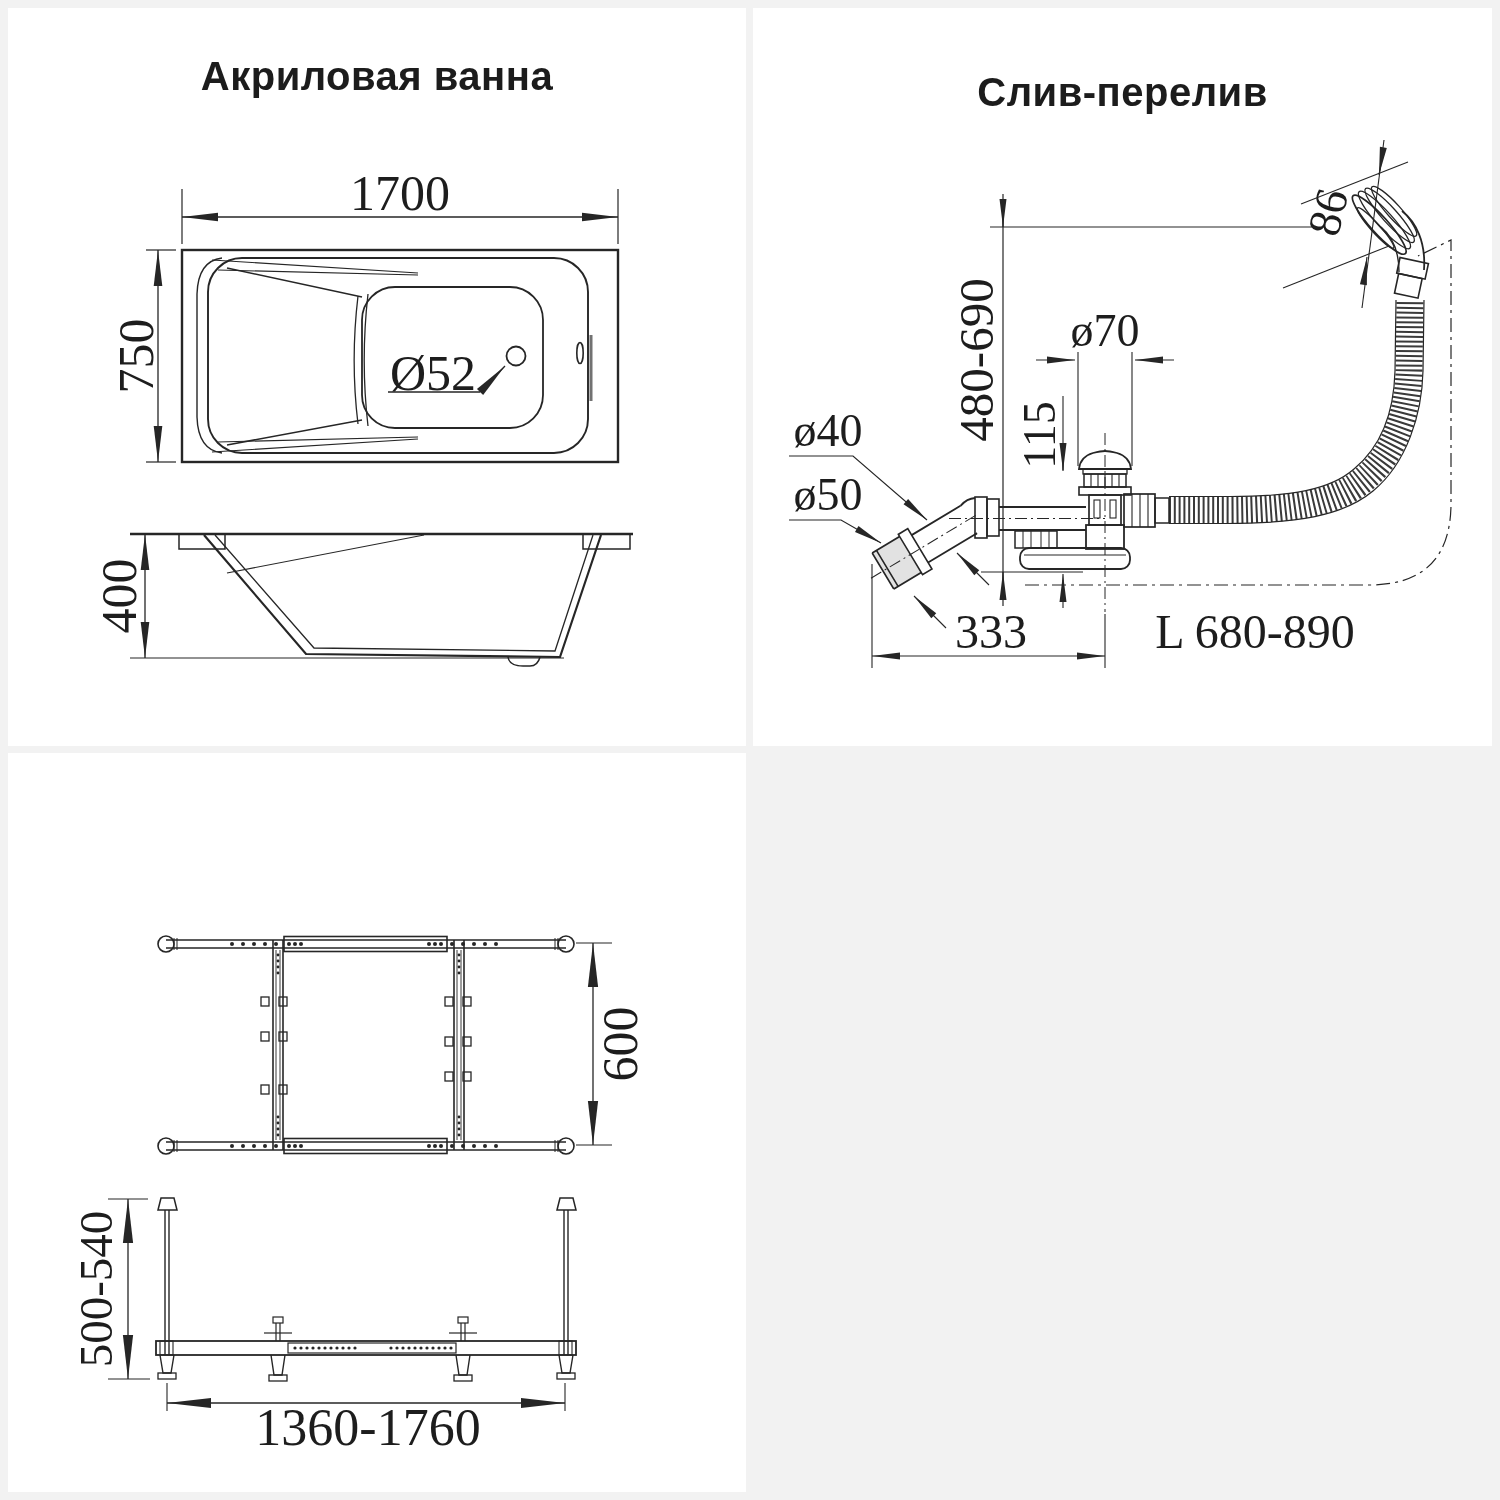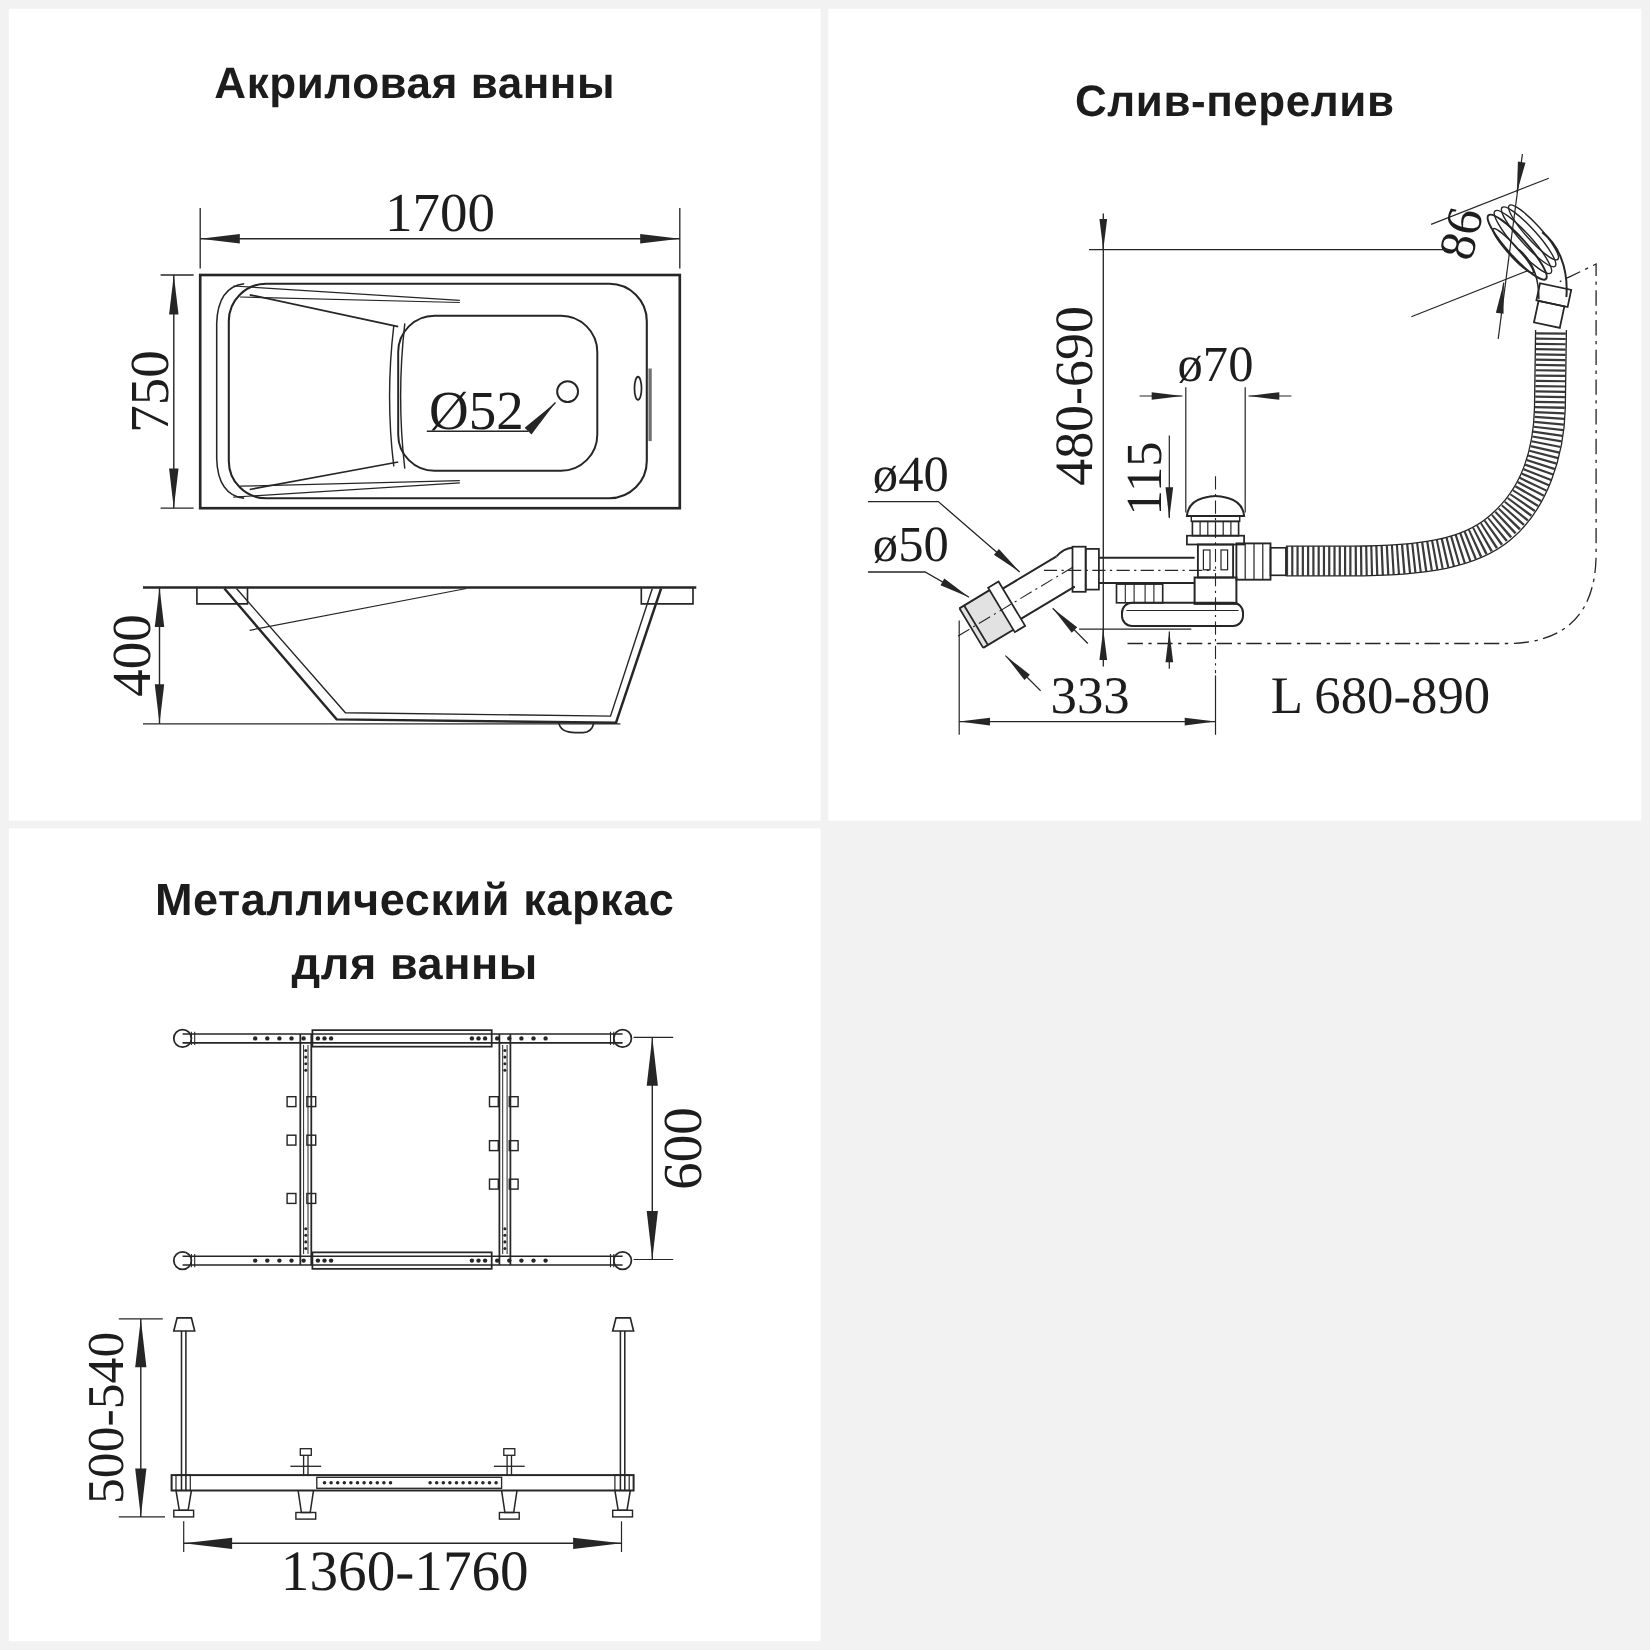--- a/index.html
+++ b/index.html
@@ -13,21 +13,21 @@
   .title-two-line{line-height:58px;font-size:41px;}
   svg text{font-family:"Liberation Serif",serif;fill:#1d1d1d;}
   svg .ln{stroke:#262626;fill:none;}
 </style>
 </head>
 <body>
 
 <div class="stage">
 
   <div class="panel" style="left:8px;top:8px;width:738px;height:738px;">
-    <div class="panel-title" style="top:40px;">Акриловая ванны</div>
+    <div class="panel-title" style="top:40px;">Акриловая ванна</div>
     <svg width="738" height="738" viewBox="0 0 738 738">
       <defs>
         <marker id="m1" viewBox="0 0 38 11" refX="37" refY="5.5" markerWidth="38" markerHeight="11" markerUnits="userSpaceOnUse" orient="auto-start-reverse">
           <path d="M1,1.2 L37,5.5 L1,9.8 Z" fill="#262626"></path>
         </marker>
       </defs>
 
       <g>
         <rect class="ln" x="174" y="242" width="436" height="212" stroke-width="2.4"></rect>
         <rect class="ln" x="200" y="250" width="380" height="195" rx="34" stroke-width="1.9"></rect>
@@ -207,24 +207,20 @@
         <path class="ln" d="M352,606 L352,660" stroke-width="1.1"></path>
         <path class="ln" d="M119,648 L352,648" stroke-width="1.2" marker-start="url(#m2)" marker-end="url(#m2)"></path>
         <text x="238" y="640" font-size="48" text-anchor="middle">333</text>
       </g>
 
       <text x="502" y="640" font-size="48" text-anchor="middle">L 680-890</text>
     </svg>
   </div>
 
   <div class="panel" style="left:8px;top:753px;width:738px;height:739px;">
-    <div class="panel-title title-two-line" style="top:36px;">
-      <div>Металлический каркас</div>
-      <div>для ванны</div>
-    </div>
     <svg width="738" height="739" viewBox="0 0 738 739">
       <defs>
         <marker id="m3" viewBox="0 0 46 13" refX="45" refY="6.5" markerWidth="46" markerHeight="13" markerUnits="userSpaceOnUse" orient="auto-start-reverse">
           <path d="M1,1.4 L45,6.5 L1,11.6 Z" fill="#262626"></path>
         </marker>
       </defs>
 
       <g>
 
         <path class="ln" d="M158,187 L558,187 M158,195 L558,195" stroke-width="1.5"></path>

